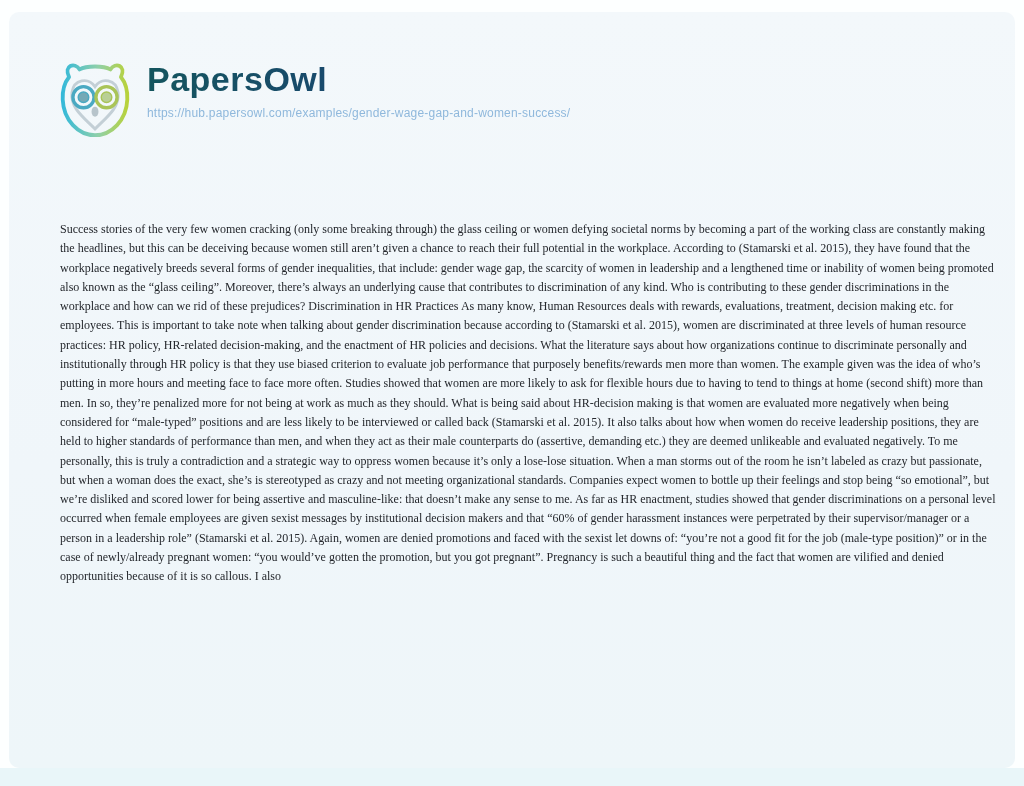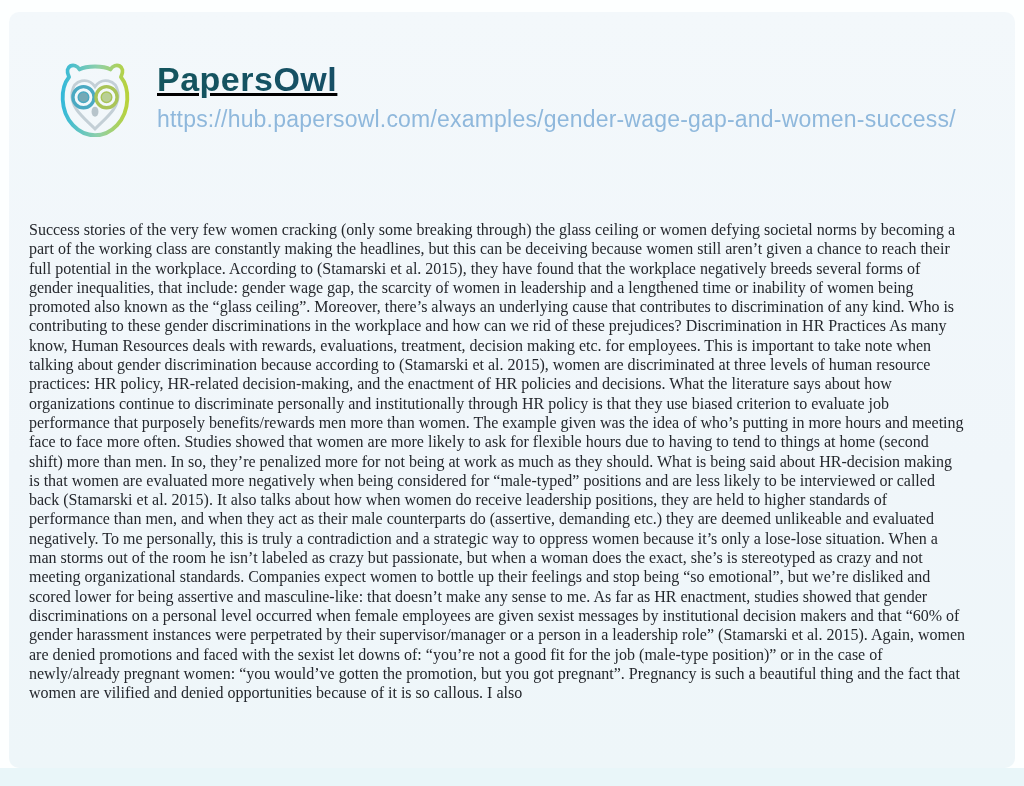--- a/index.html
+++ b/index.html
@@ -31,56 +31,55 @@
     display: flex;
     align-items: flex-start;
   }
   .logo {
     width: 96px;
     height: 96px;
     flex: 0 0 auto;
   }
   .logo svg { width: 100%; height: 100%; display: block; }
   .brand-block {
-    margin-left: 14px;
+    margin-left: 4px;
     padding-top: 6px;
-    text-decoration: underline;
   }
   .brand {
     font-size: 34px;
     font-weight: 700;
     letter-spacing: 0.5px;
     background: linear-gradient(90deg, #14555e 0%, #1d3e7a 85%);
     -webkit-background-clip: text;
     background-clip: text;
     color: transparent;
     line-height: 1.1;
   }
   .url {
     display: inline-block;
     margin-top: 8px;
-    font-size: 23px;
+    font-size: 12px;
     color: #8fb8dc;
     text-decoration: none;
     letter-spacing: 0.2px;
   }
   .title {
     position: absolute;
     left: 38px; top: 160px;
     font-size: 29px;
     font-weight: 400;
     color: #393f45;
     letter-spacing: 0.2px;
   }
   .body-text {
     position: absolute;
-    left: 20px; top: 208px;
+    left: 51px; top: 208px;
     width: 937px;
     font-family: "Liberation Serif", serif;
-    font-size: 16px;
+    font-size: 12px;
     line-height: 19.3px;
     color: #24272c;
     text-align: left;
   }
 </style>
 </head>
 <body>
 
 <div class="page">
   <div class="bottom-strip"></div>

